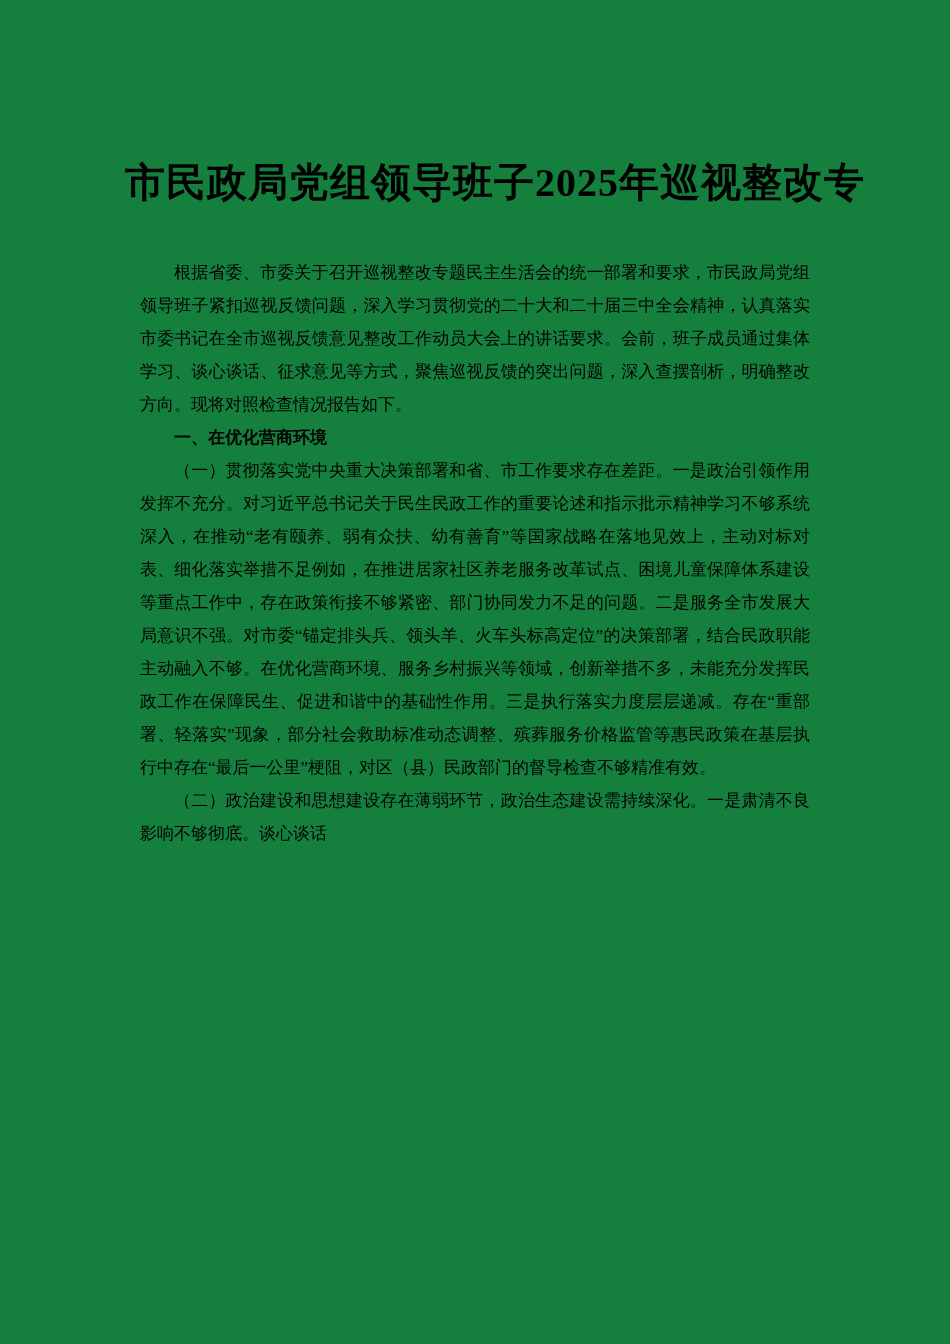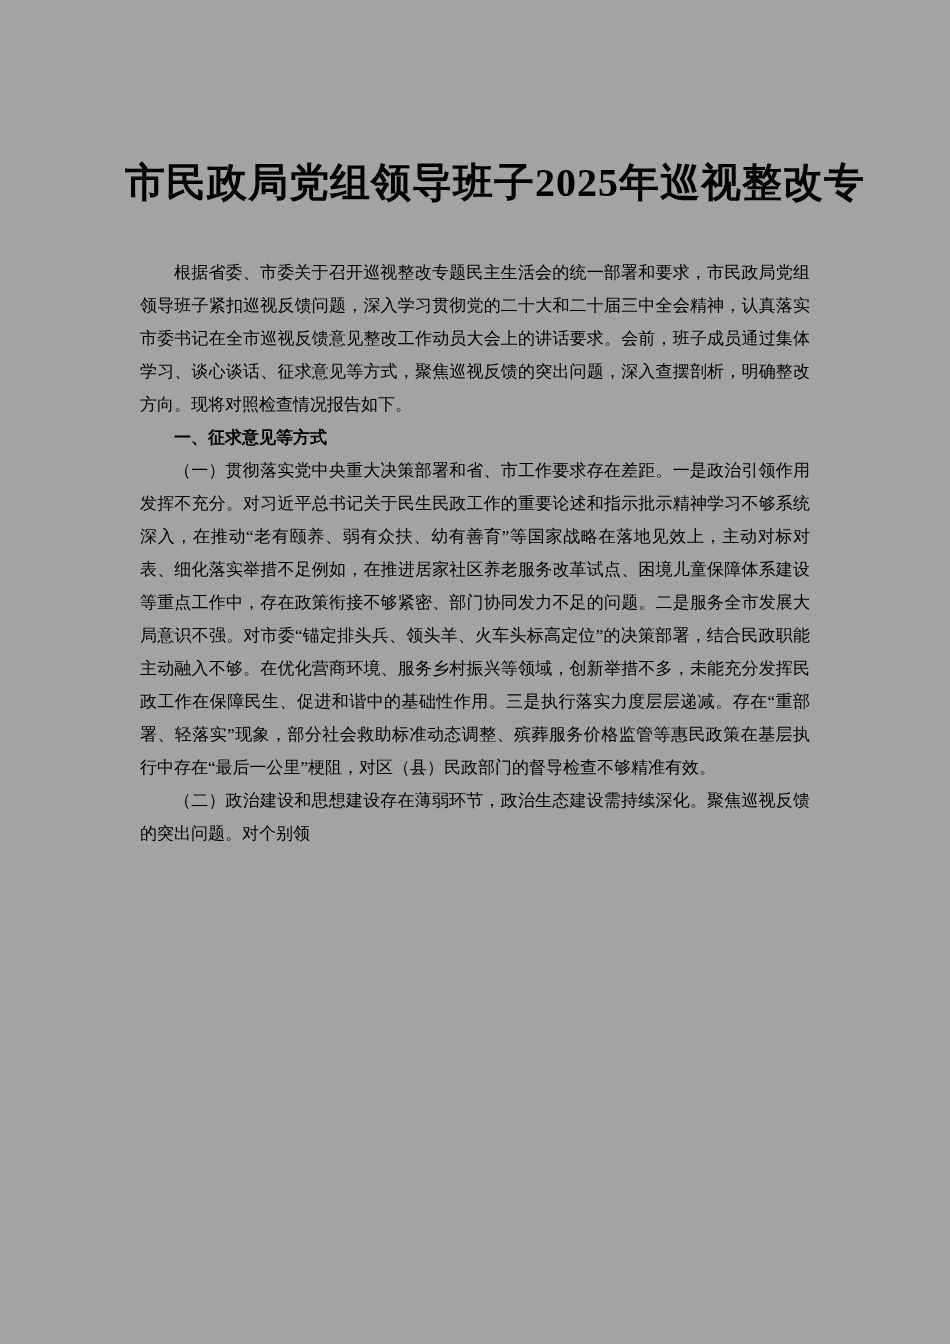--- a/index.html
+++ b/index.html
@@ -4,21 +4,21 @@
 <style>
   html, body {
     margin: 0;
     padding: 0;
     background: #ffffff;
   }
   .page {
     position: relative;
     width: 950px;
     height: 1344px;
-    background: #a3a3a3;
+    background: #15803d;
     box-sizing: border-box;
     padding-top: 146px;
     overflow: hidden;
     font-family: "Liberation Serif", "DejaVu Serif", serif;
     color: #000000;
   }
   .doc-title {
     width: 700px;
     margin: 0 auto;
     text-align: center;
@@ -54,18 +54,18 @@
 
 <div class="page">
 
   <div class="doc-title">
     <div class="title-line">市民政局党组领导班子2025年巡视整改专</div>
   </div>
 
   <div class="content">
 
   <p class="body">根据省委、市委关于召开巡视整改专题民主生活会的统一部署和要求，市民政局党组领导班子紧扣巡视反馈问题，深入学习贯彻党的二十大和二十届三中全会精神，认真落实市委书记在全市巡视反馈意见整改工作动员大会上的讲话要求。会前，班子成员通过集体学习、谈心谈话、征求意见等方式，聚焦巡视反馈的突出问题，深入查摆剖析，明确整改方向。现将对照检查情况报告如下。</p>
-      <p class="heading">一、征求意见等方式</p>
+      <p class="heading">一、在优化营商环境</p>
       <p class="body">（一）贯彻落实党中央重大决策部署和省、市工作要求存在差距。一是政治引领作用发挥不充分。对习近平总书记关于民生民政工作的重要论述和指示批示精神学习不够系统深入，在推动“老有颐养、弱有众扶、幼有善育”等国家战略在落地见效上，主动对标对表、细化落实举措不足例如，在推进居家社区养老服务改革试点、困境儿童保障体系建设等重点工作中，存在政策衔接不够紧密、部门协同发力不足的问题。二是服务全市发展大局意识不强。对市委“锚定排头兵、领头羊、火车头标高定位”的决策部署，结合民政职能主动融入不够。在优化营商环境、服务乡村振兴等领域，创新举措不多，未能充分发挥民政工作在保障民生、促进和谐中的基础性作用。三是执行落实力度层层递减。存在“重部署、轻落实”现象，部分社会救助标准动态调整、殡葬服务价格监管等惠民政策在基层执行中存在“最后一公里”梗阻，对区（县）民政部门的督导检查不够精准有效。</p>
-      <p class="body">（二）政治建设和思想建设存在薄弱环节，政治生态建设需持续深化。聚焦巡视反馈的突出问题。对个别领</p>
+      <p class="body">（二）政治建设和思想建设存在薄弱环节，政治生态建设需持续深化。一是肃清不良影响不够彻底。谈心谈话</p>
     </div>
 
 </div>
 
 </body></html>

